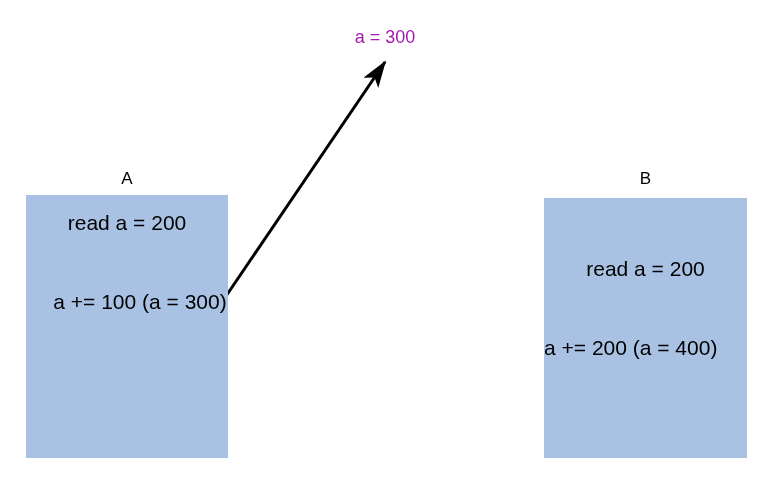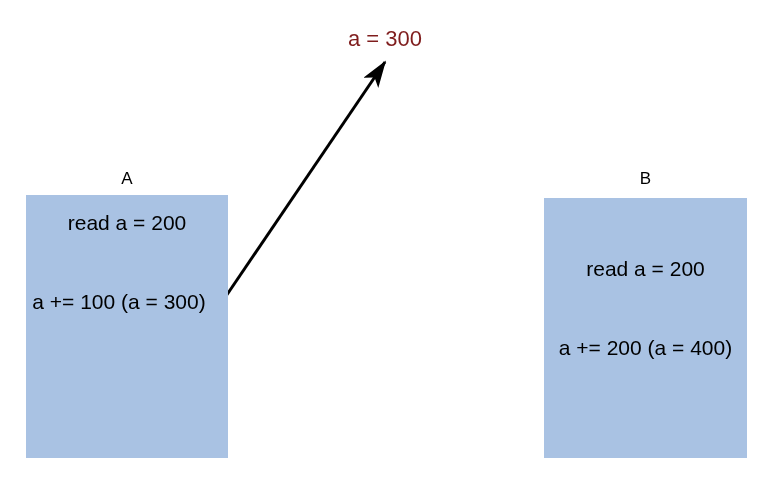--- a/index.html
+++ b/index.html
@@ -33,44 +33,44 @@
   .box-text {
     position: absolute;
     font-size: 21px;
     color: #000000;
     text-align: center;
     line-height: 1;
     white-space: nowrap;
   }
   .arrow-label {
     position: absolute;
-    font-size: 22px;
-    color: #7f1d1d;
+    font-size: 18px;
+    color: #a21caf;
     text-align: center;
     line-height: 1;
     white-space: nowrap;
   }
   #arrow-svg {
     position: absolute;
     left: 0;
     top: 0;
     width: 777px;
     height: 492px;
     pointer-events: none;
   }
   
   #box-a { left: 26px; top: 195px; width: 202px; height: 263px; }
   #label-a { left: 26px; top: 170px; width: 202px; }
   #a-line-1 { left: 26px; top: 212px; width: 202px; }
-  #a-line-2 { left: 18px; top: 291px; width: 202px; }
+  #a-line-2 { left: 39px; top: 291px; width: 202px; }
   
   #box-b { left: 544px; top: 198px; width: 203px; height: 260px; }
   #label-b { left: 544px; top: 170px; width: 203px; }
   #b-line-1 { left: 544px; top: 258px; width: 203px; }
-  #b-line-2 { left: 544px; top: 337px; width: 203px; }
+  #b-line-2 { left: 544px; top: 337px; width: 165px; }
   
   #arrow-value-label { left: 320px; top: 28px; width: 130px; }
 </style>
 </head>
 <body>
 
 <div id="canvas">
 
   <svg id="arrow-svg" viewBox="0 0 777 492">
     <defs>

